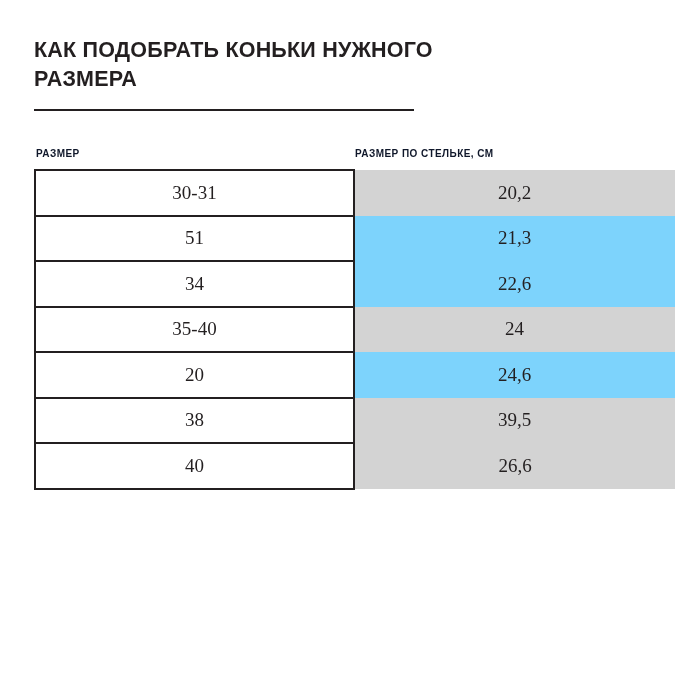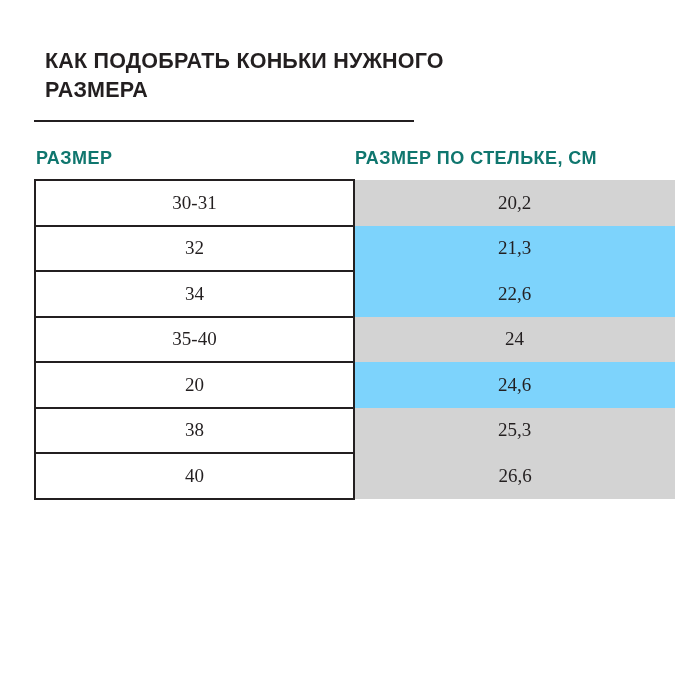--- a/index.html
+++ b/index.html
@@ -20,38 +20,38 @@
     height: 700px;
     box-sizing: border-box;
     padding: 36px 34px 0 34px;
   }
   .title {
     font-size: 21.5px;
     font-weight: bold;
     letter-spacing: 0.2px;
     line-height: 1.33;
     text-transform: uppercase;
-    margin: 11px;
+    margin: 0;
     color: #231f20;
     max-width: 420px;
   }
   .title-rule {
     margin-top: 16px;
     width: 380px;
     height: 2px;
     background: #231f20;
   }
   .col-headers {
     display: flex;
-    margin-top: 26px;
-    font-size: 18px;
+    margin-top: 37px;
+    font-size: 10px;
     font-weight: bold;
     letter-spacing: 0.45px;
     text-transform: uppercase;
-    color: #0f766e;
+    color: #0f172a;
   }
   .col-headers .h-left {
     width: 315px;
     padding-left: 2px;
   }
   .col-headers .h-right {
     flex: 1;
     padding-left: 4px;
   }
   table.size-table {
@@ -99,38 +99,38 @@
     <div class="h-right">РАЗМЕР ПО СТЕЛЬКЕ, СМ</div>
   </div>
 
   <table class="size-table">
     <tbody>
       <tr class="shade-dark">
         <td class="c-size">30-31</td>
         <td class="c-insole">20,2</td>
       </tr>
       <tr class="shade-light">
-        <td class="c-size">32</td>
+        <td class="c-size">51</td>
         <td class="c-insole">21,3</td>
       </tr>
       <tr class="shade-light">
         <td class="c-size">34</td>
         <td class="c-insole">22,6</td>
       </tr>
       <tr class="shade-dark">
         <td class="c-size">35-40</td>
         <td class="c-insole">24</td>
       </tr>
       <tr class="shade-light">
         <td class="c-size">20</td>
         <td class="c-insole">24,6</td>
       </tr>
       <tr class="shade-dark">
         <td class="c-size">38</td>
-        <td class="c-insole">25,3</td>
+        <td class="c-insole">39,5</td>
       </tr>
       <tr class="shade-dark">
         <td class="c-size">40</td>
         <td class="c-insole">26,6</td>
       </tr>
     </tbody>
   </table>
 
 </div>
 

